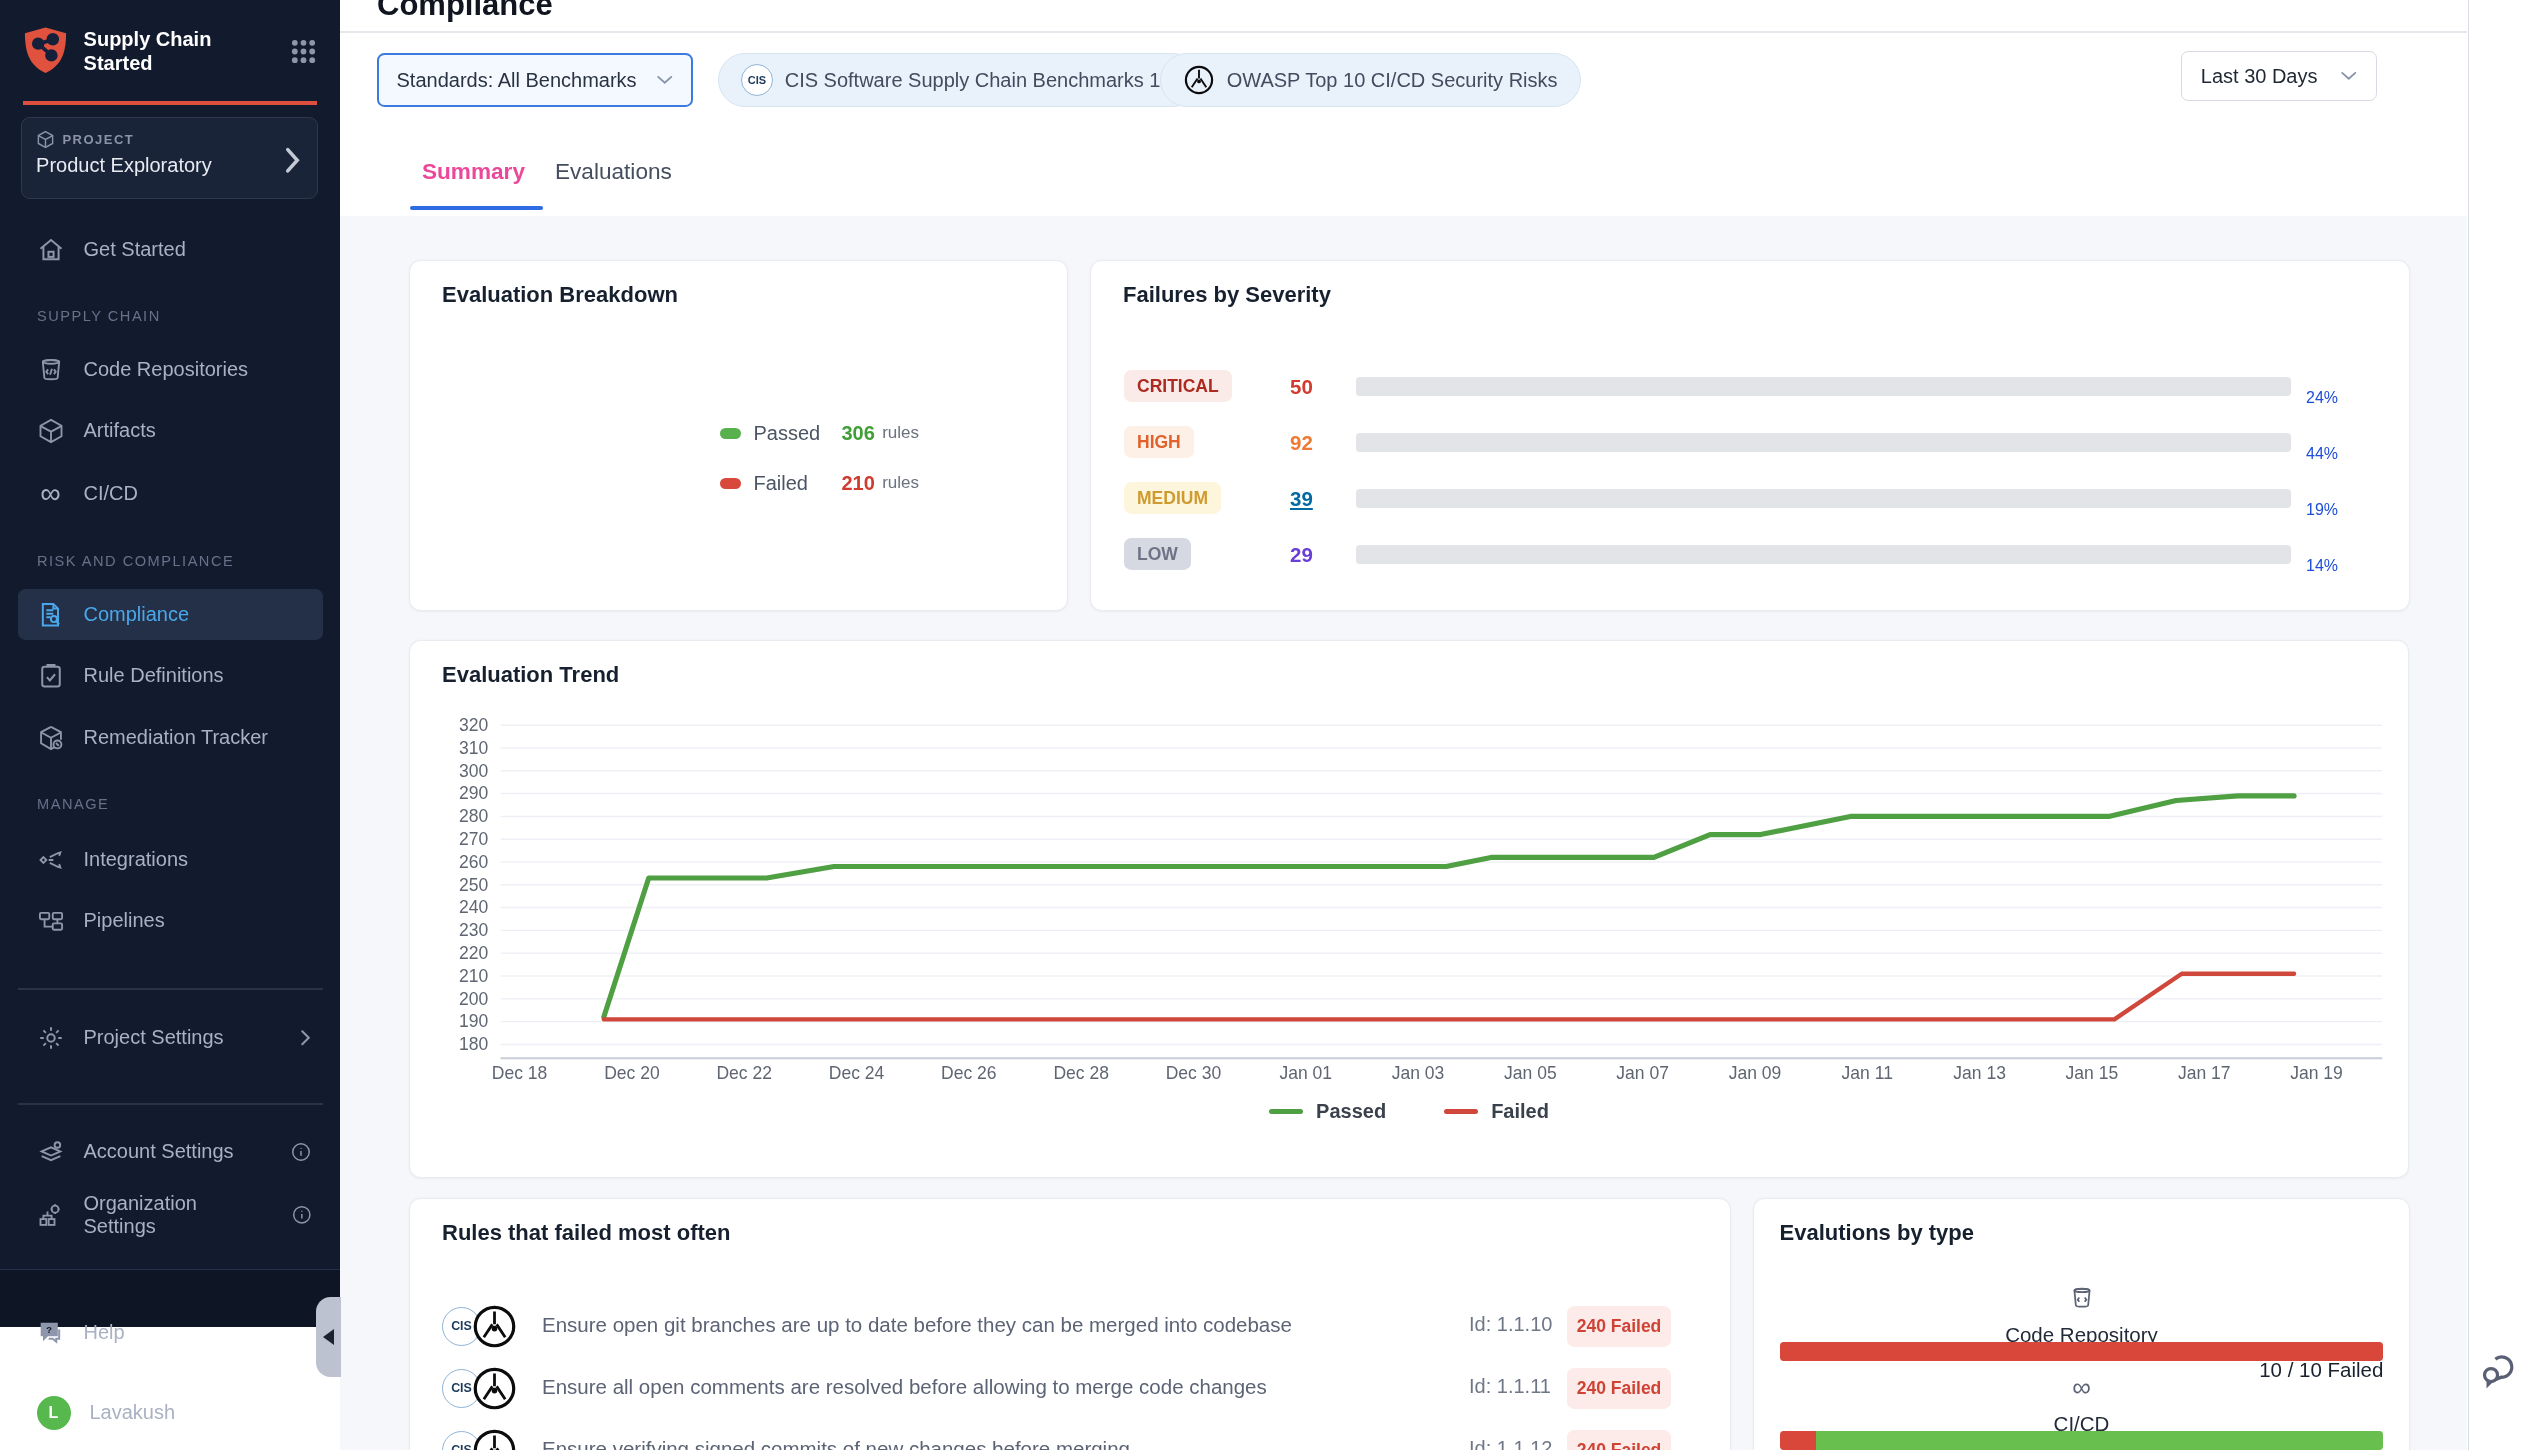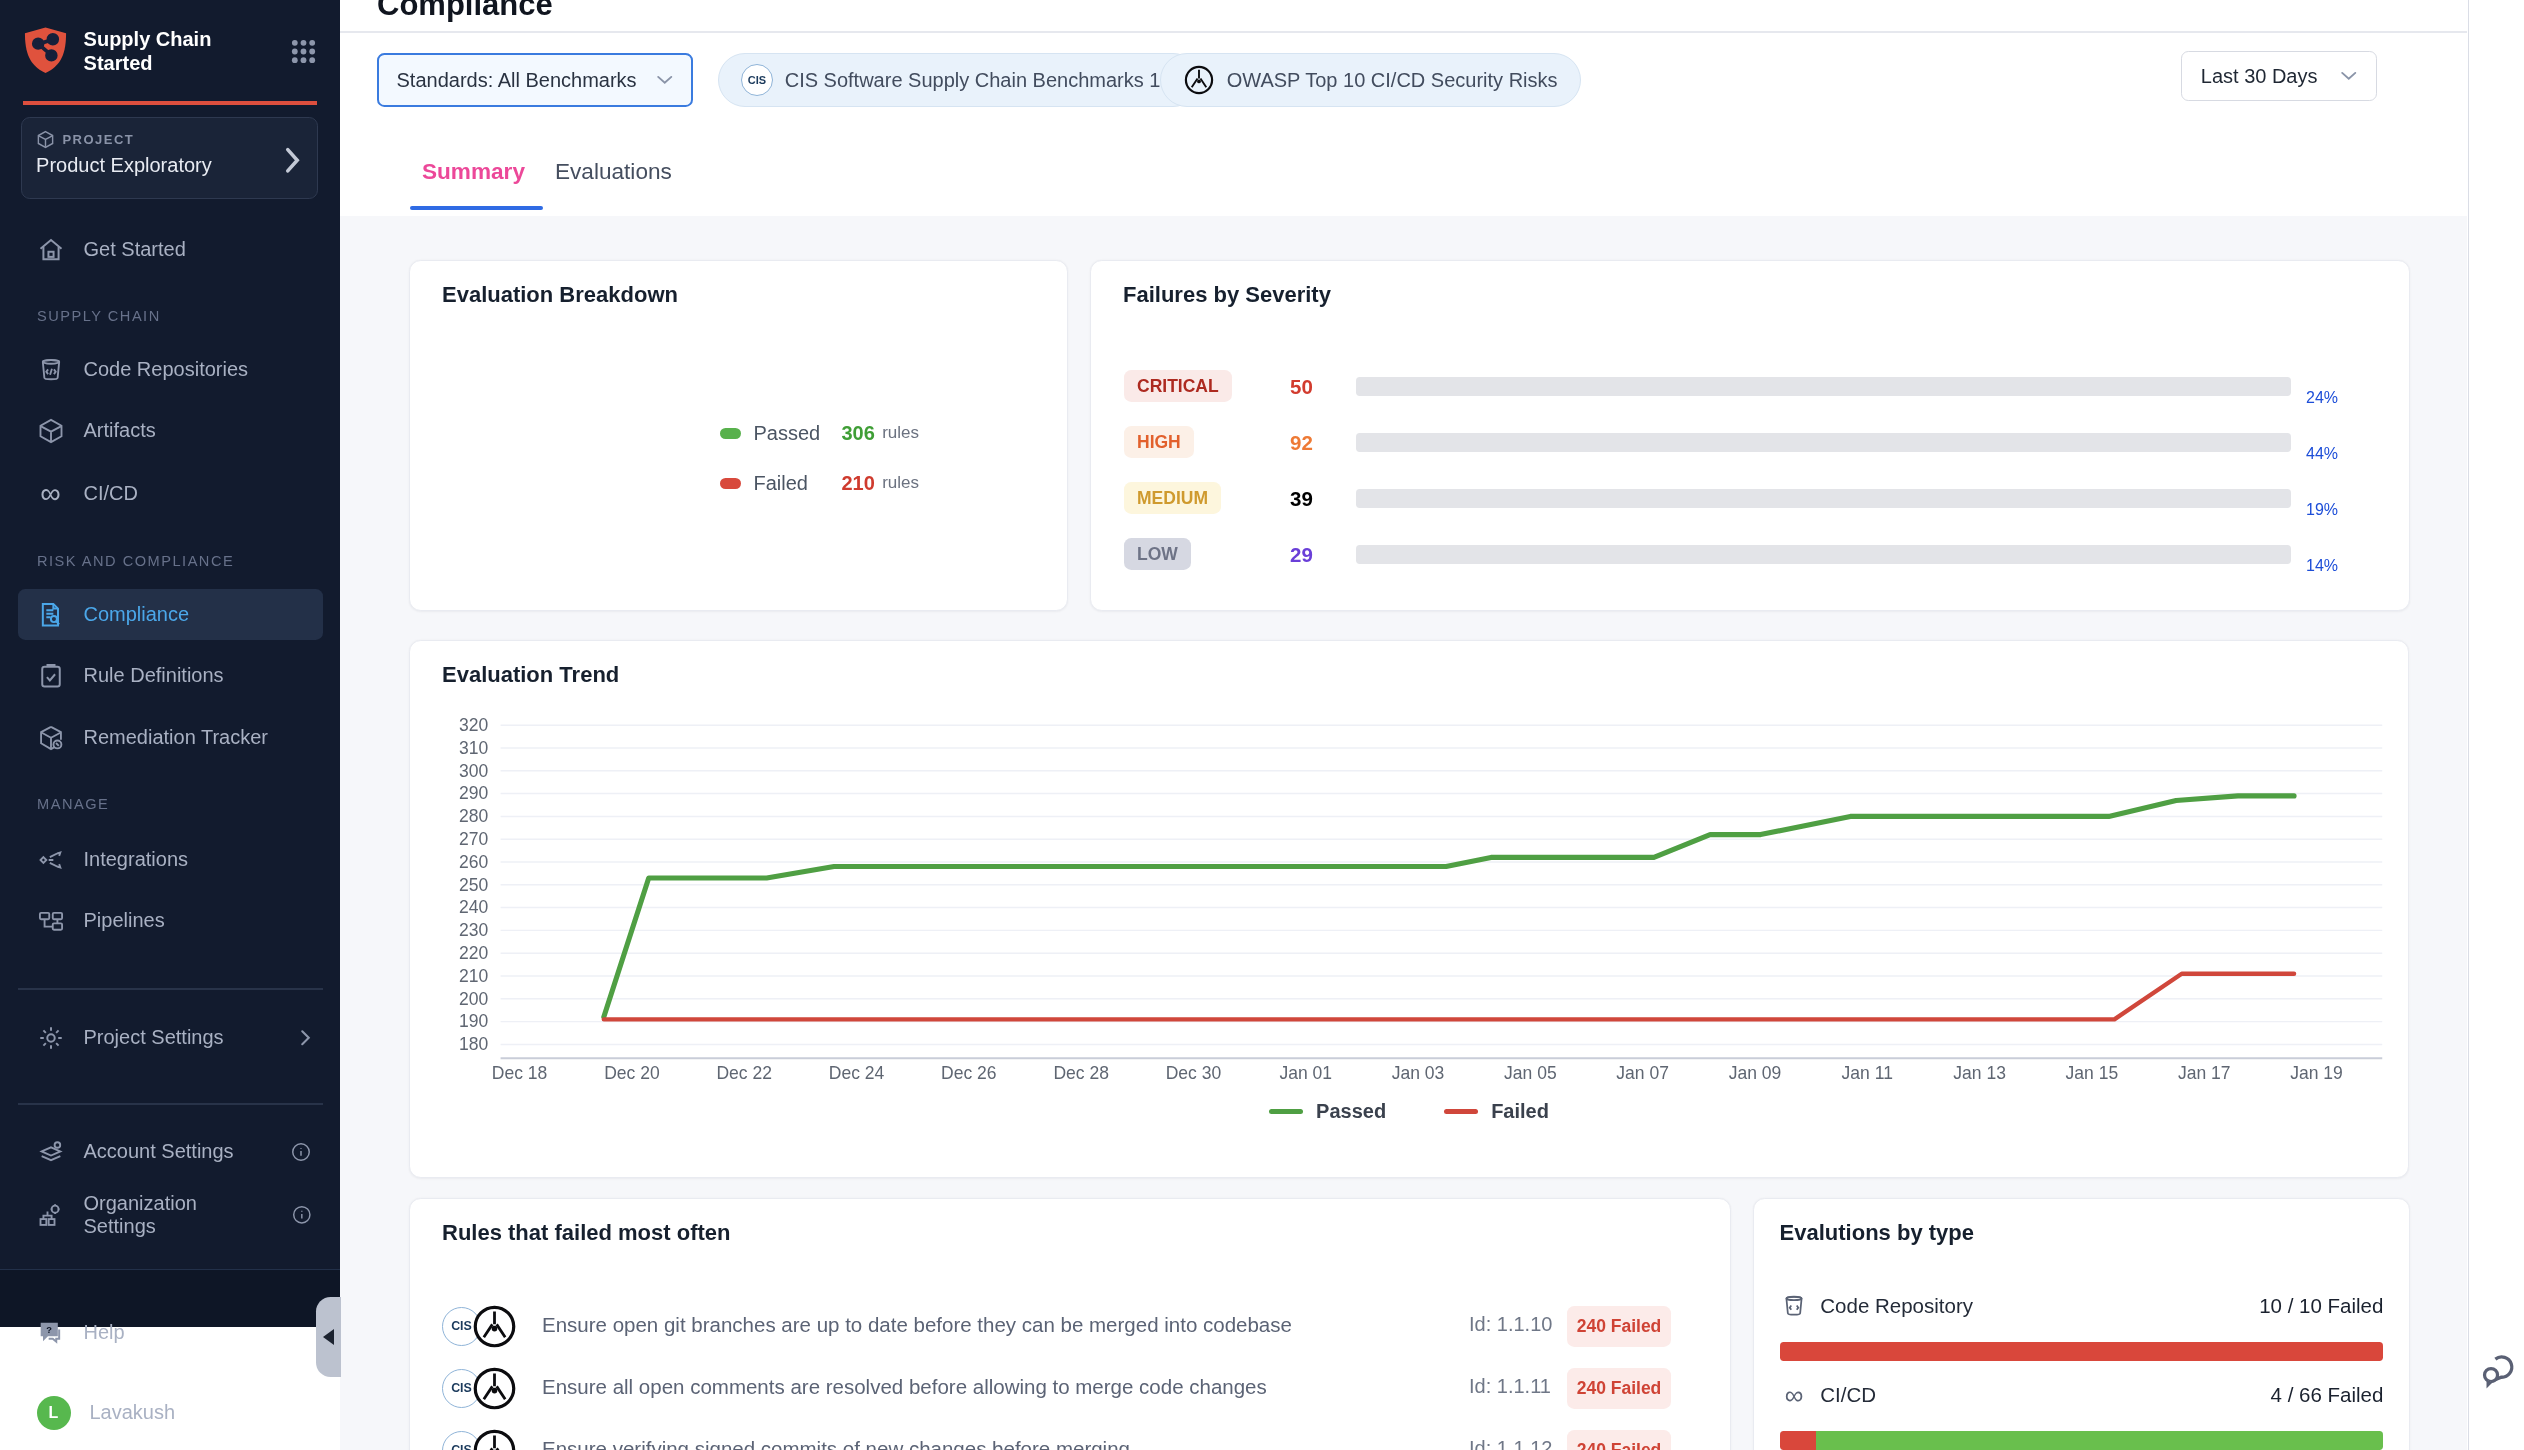--- a/index.html
+++ b/index.html
@@ -115,21 +115,21 @@
               display:flex; align-items:center; justify-content:center; }
   .owasp-circ { position:absolute; left:29px; top:2.2px; width:47px; height:47px; color:#0c0c0f; }
   .rule-text { position:absolute; left:132px; top:12.4px; font-size:20.5px; color:#5b6375; }
   .rule-id { position:absolute; left:1059px; top:12.4px; font-size:20px; color:#6f7787; }
   .rule-badge { position:absolute; left:1157px; top:5.1px; width:104px; height:41px; background:#fcebe9;
                 color:#cf4335; font-weight:700; font-size:17.5px; border-radius:7.3px;
                 display:flex; align-items:center; justify-content:center; }
 
   
   .card.types { left:1413px; top:1198px; width:657px; height:380px; }
-  .type-row { position:absolute; left:25.6px; right:25.6px; height:41px; display:flex; align-items:center; gap:11.7px; }
+  .type-row { position:absolute; left:25.6px; right:25.6px; height:41px; display:flex; align-items:center; gap:11.7px;flex-direction:column; }
   .type-row .ticon { width:29px; height:29px; color:#5b6375; display:flex; align-items:center; justify-content:center; }
   .type-row .tlabel { font-size:20.5px; color:#242b38; }
   .type-row .tvalue { margin-left:auto; font-size:20.5px; color:#1a212e; }
   .type-bar { position:absolute; left:25.6px; right:25.6px; height:19px; border-radius:3.7px; overflow:hidden;
               display:flex; background:#e3e4e8; }
   .type-bar .seg { height:100%; }
 
   
   .right-gutter { position:absolute; left:2468px; top:0; width:57px; height:1451px; background:#fff;
                   border-left:1.5px solid #dadde6; }
@@ -433,21 +433,21 @@
       <span class="sev-pct">24%</span>
     </div>
     <div class="sev-row" style="top:161px">
       <span class="sev-pill" style="background: rgb(252, 240, 231); color: rgb(226, 96, 44);">HIGH</span>
       <span class="sev-count" style="color: rgb(238, 122, 53);">92</span>
       <span class="sev-track"><span class="sev-fill" style="width: 44%; background: linear-gradient(90deg, rgb(247, 207, 169), rgb(238, 132, 64));"></span></span>
       <span class="sev-pct">44%</span>
     </div>
     <div class="sev-row" style="top:217px">
       <span class="sev-pill" style="background: rgb(253, 246, 221); color: rgb(207, 154, 46);">MEDIUM</span>
-      <span class="sev-count" style="color: #000000;">39</span>
+      <span class="sev-count" style="color: #0369a1; text-decoration: underline;">39</span>
       <span class="sev-track"><span class="sev-fill" style="width: 19%; background: linear-gradient(90deg, rgb(249, 240, 182), rgb(240, 201, 62));"></span></span>
       <span class="sev-pct">19%</span>
     </div>
     <div class="sev-row" style="top:273px">
       <span class="sev-pill" style="background: rgb(214, 216, 226); color: rgb(110, 115, 134);">LOW</span>
       <span class="sev-count" style="color: rgb(106, 63, 216);">29</span>
       <span class="sev-track"><span class="sev-fill" style="width: 14%; background: linear-gradient(90deg, rgb(200, 178, 244), rgb(122, 73, 224));"></span></span>
       <span class="sev-pct">14%</span>
     </div>
   </div>

